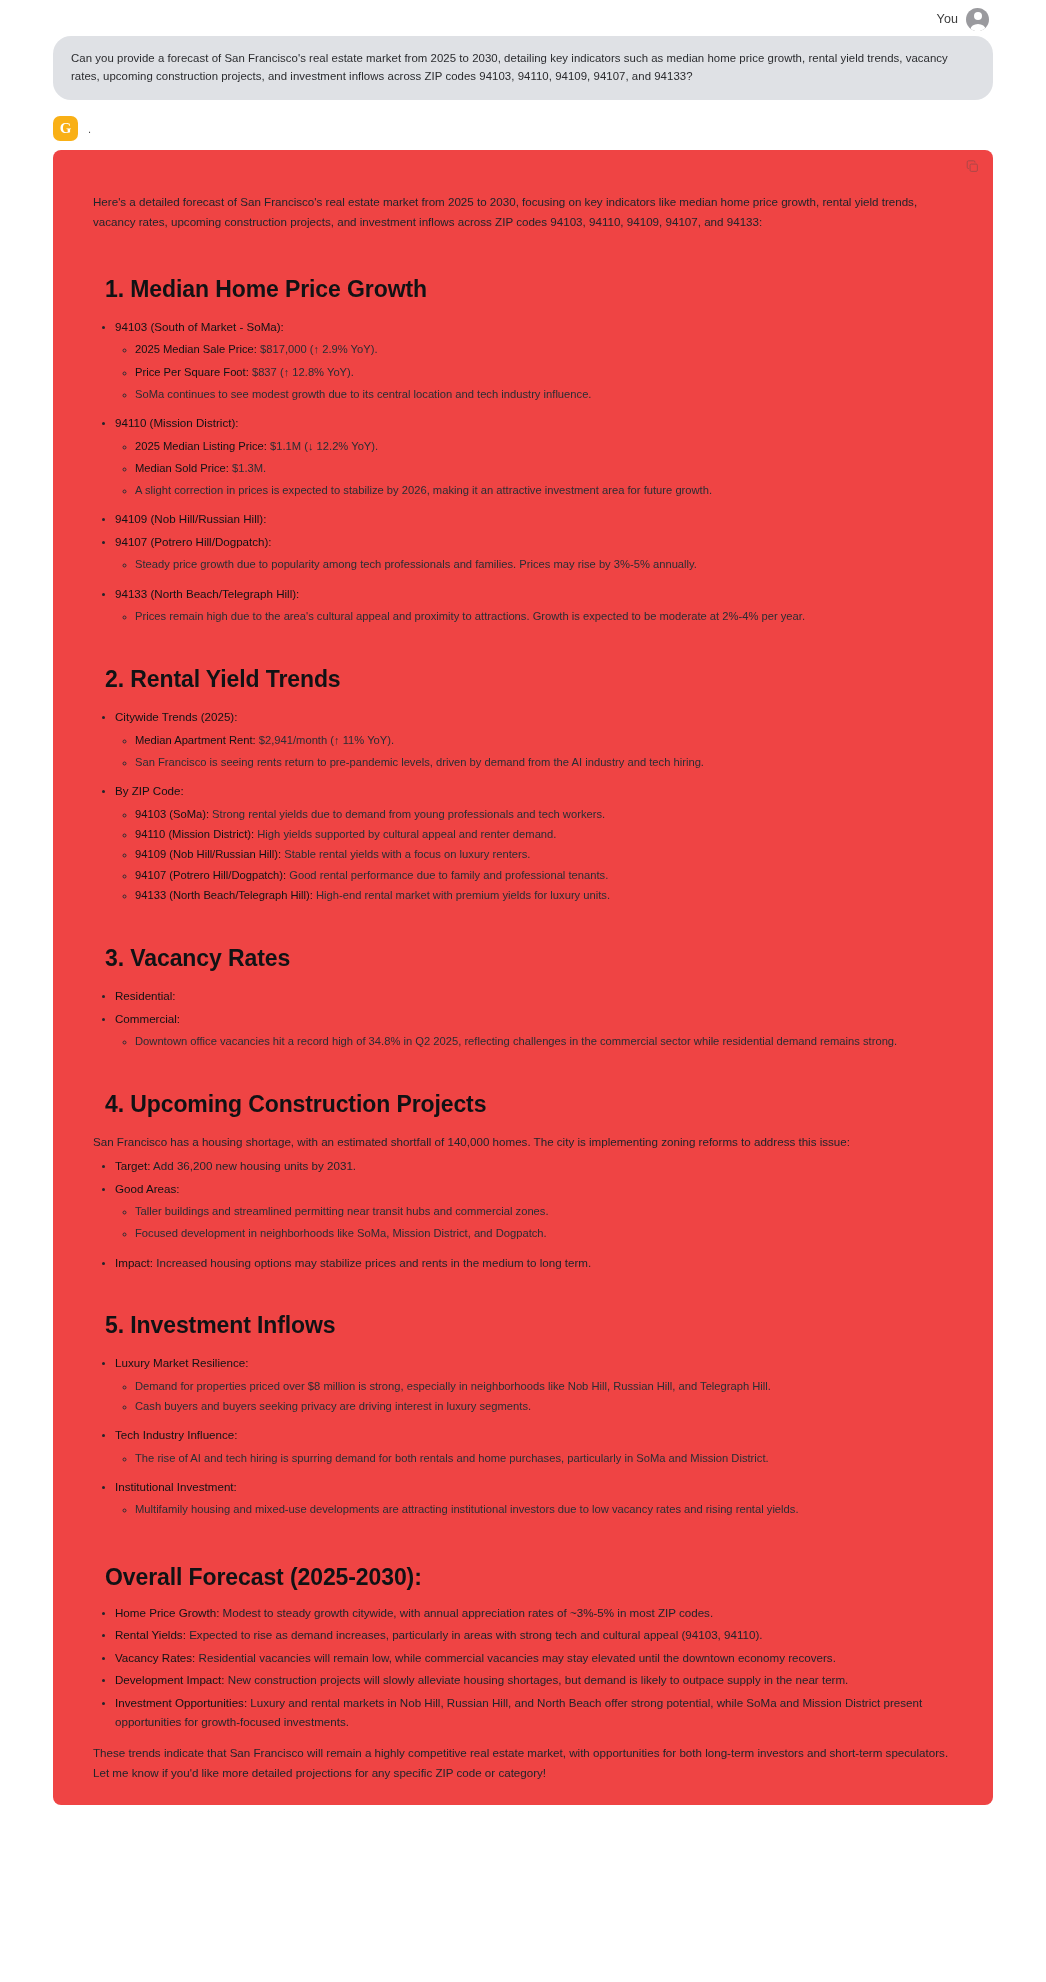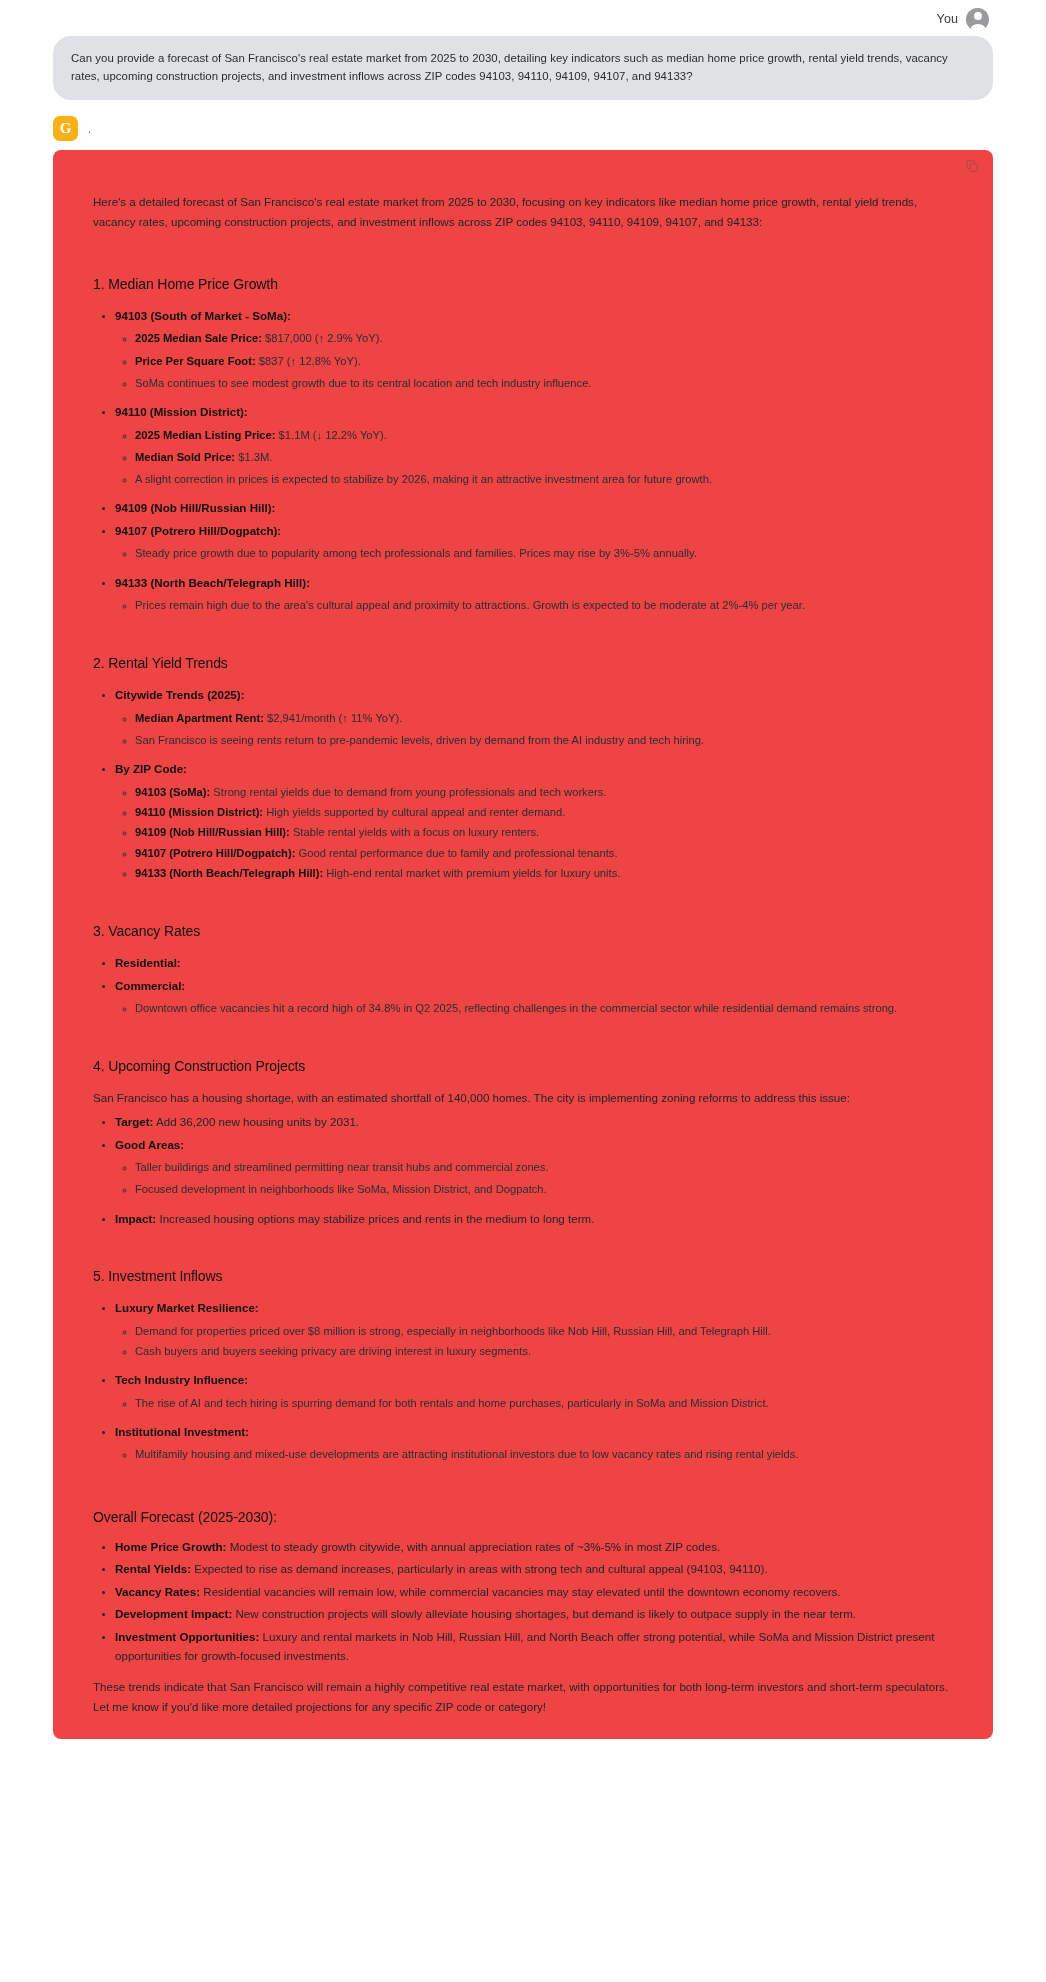--- a/index.html
+++ b/index.html
@@ -134,23 +134,23 @@
 
   p.intro, p.body-text, p.closing {
     font-size: 11.6px;
     line-height: 1.72;
     margin: 0 0 4px 0;
     color: #22242a;
   }
   p.intro { margin-bottom: 6px; }
 
   h2.section-title {
-    font-size: 14px;
-    font-weight: normal;
-    margin: 40px 0 14px 0;
+    font-size: 23px;
+    font-weight: bold;
+    margin: 40px 0 14px 12px;
     color: #111214;
     letter-spacing: -.1px;
   }
   h2.section-title.first { margin-top: 44px; }
 
   ul.lvl1 {
     margin: 0 0 0 0;
     padding-left: 22px;
     list-style: disc;
   }
@@ -170,21 +170,21 @@
   ul.lvl2 > li {
     font-size: 11.2px;
     line-height: 1.72;
     margin-bottom: 3px;
     color: #2b2d33;
   }
   ul.lvl2 > li::marker { font-size: 9px; }
 
   ul.tight > li { margin-bottom: 1px; }
 
-  b, strong { font-weight: bold; color: #111214; text-align: right; }
+  b, strong { font-weight: normal; color: #111214; text-align: right; }
 
   .forecast-list { margin-top: 12px; }
   .forecast-list > li { margin-bottom: 4px; }
 
   p.closing { margin-top: 12px; }
 
   h2.overall { margin-top: 44px; margin-bottom: 12px; }
 </style>
 </head>
 <body>

